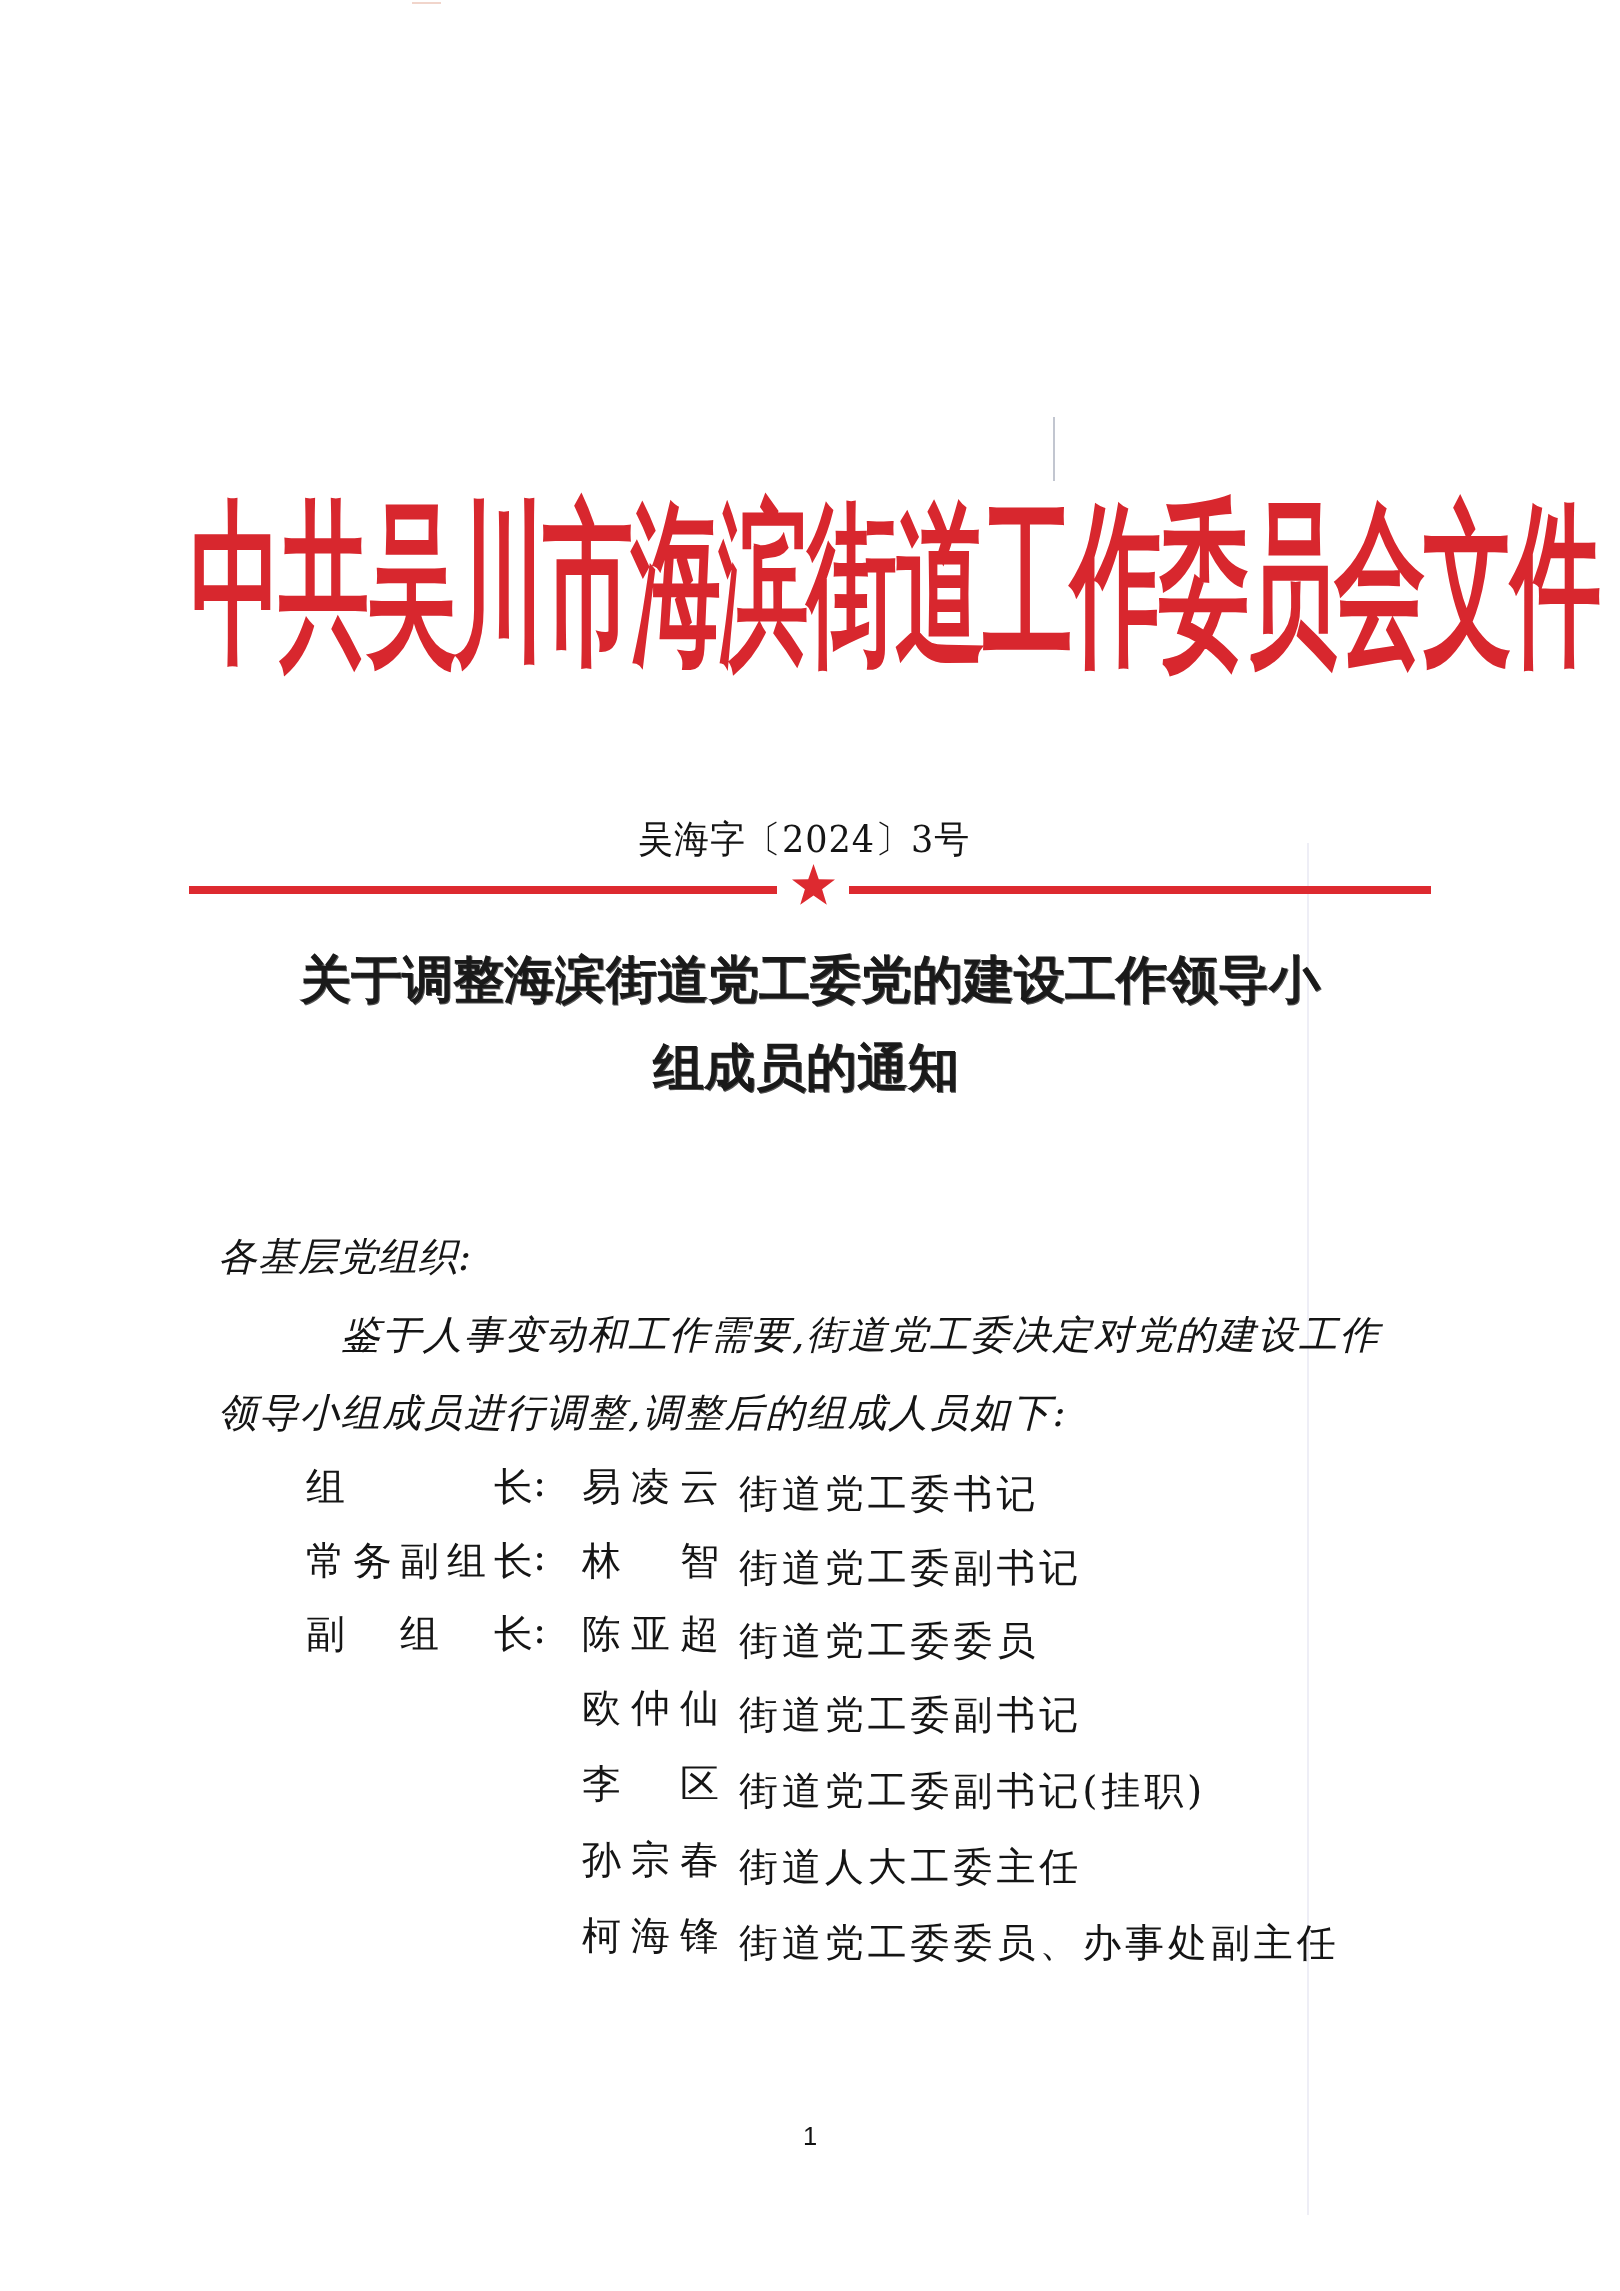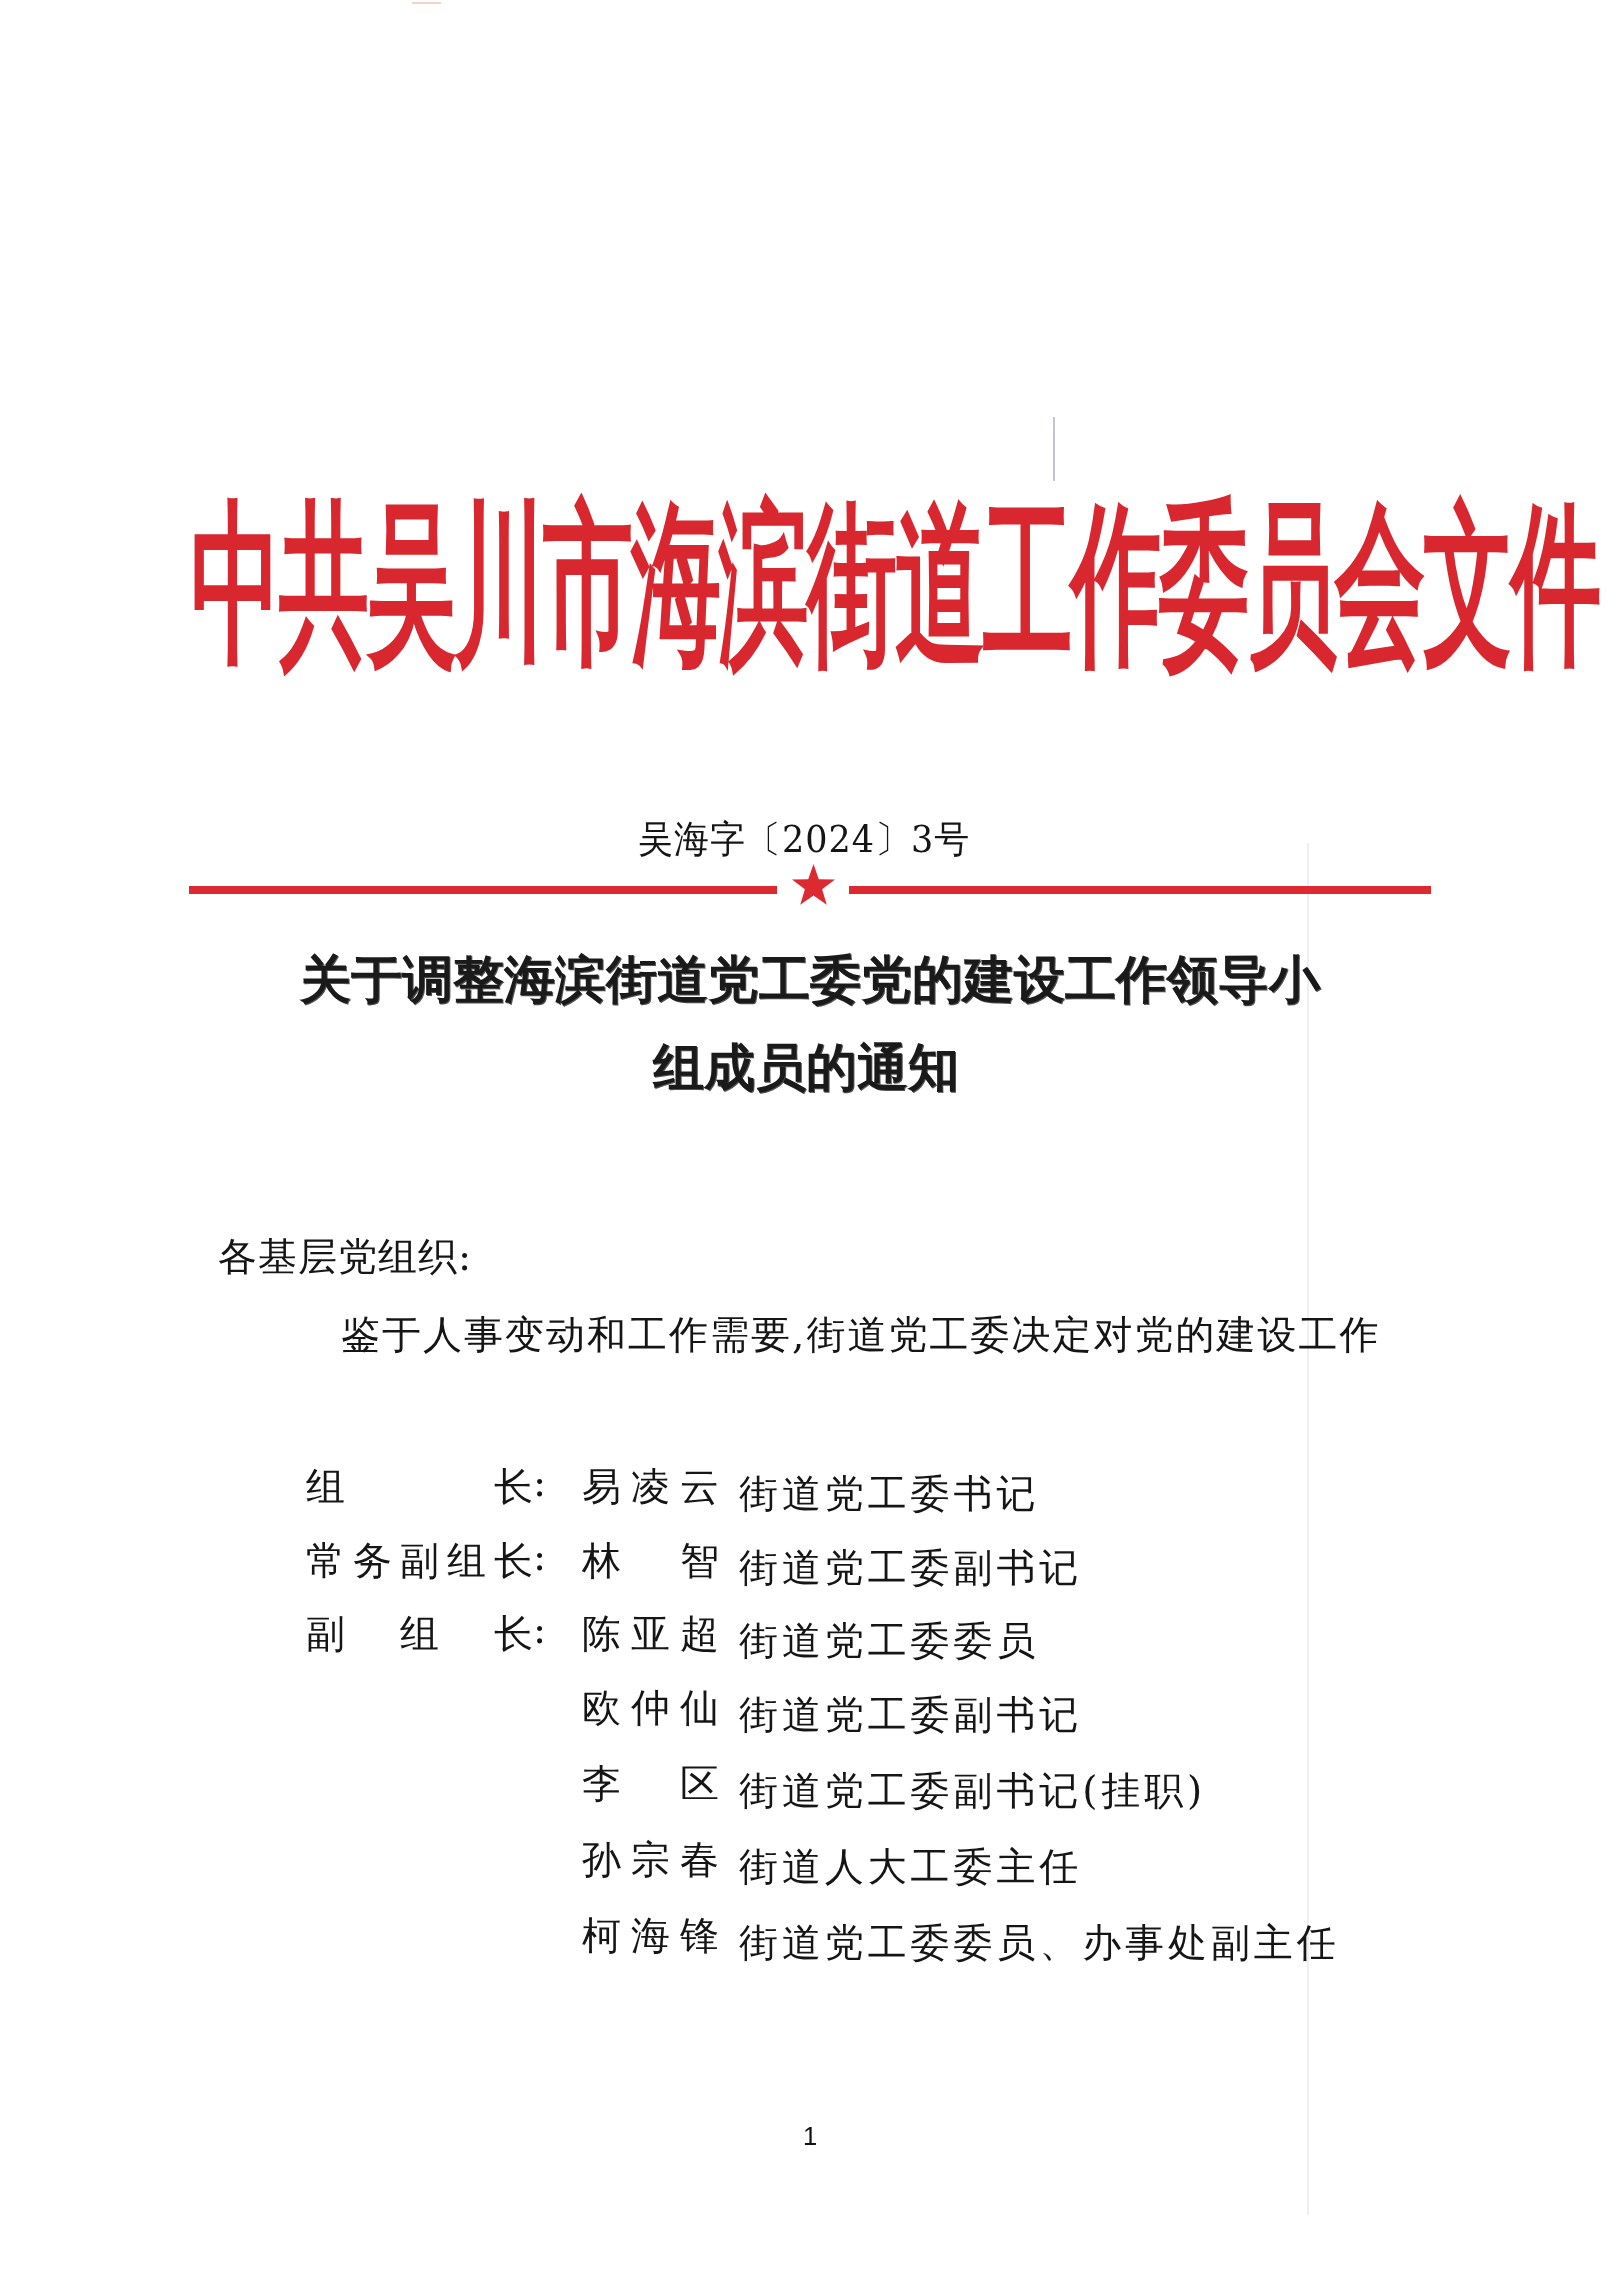--- a/index.html
+++ b/index.html
@@ -121,20 +121,21 @@
   .title-line2 { top: 1034px; left: -3.9px; }
 
   
   .body-text {
     position: absolute;
     font-family: "DejaVu Serif", "Liberation Serif", serif;
     font-size: 39px;
     color: #151515;
     white-space: nowrap;
     letter-spacing: 1px;
+    font-style: italic;
   }
   .salutation { left: 218px; top: 1230px; }
   .para-line1 { left: 306px; top: 1308px; letter-spacing: 2px; margin-left: 35px; }
   .para-line2 { left: 218px; top: 1386px; letter-spacing: 2px; }
 
   .member-row {
     position: absolute;
     left: 306px;
     height: 49px;
     font-family: "DejaVu Serif", "Liberation Serif", serif;
@@ -211,20 +212,21 @@
   <svg class="star" viewBox="0 0 46 44" xmlns="http://www.w3.org/2000/svg">
     <polygon points="23,1 28.4,16.6 45,16.8 31.8,26.8 36.6,42.6 23,33.2 9.4,42.6 14.2,26.8 1,16.8 17.6,16.6" fill="#dd2a30"></polygon>
   </svg>
   <div class="rule rule-right"></div>
 
   <div class="title title-line1">关于调整海滨街道党工委党的建设工作领导小</div>
   <div class="title title-line2">组成员的通知</div>
 
   <div class="body-text salutation">各基层党组织:</div>
   <div class="body-text para-line1">鉴于人事变动和工作需要,街道党工委决定对党的建设工作</div>
+  <div class="body-text para-line2">领导小组成员进行调整,调整后的组成人员如下:</div>
 
   <div class="member-row" style="top:1460px;">
     <div class="member-role" style="width:227px;">
       <span>组</span>
       <span>长</span>
       <span class="role-colon">:</span>
     </div>
     <div class="member-name">
       <span>易</span>
       <span>凌</span>

